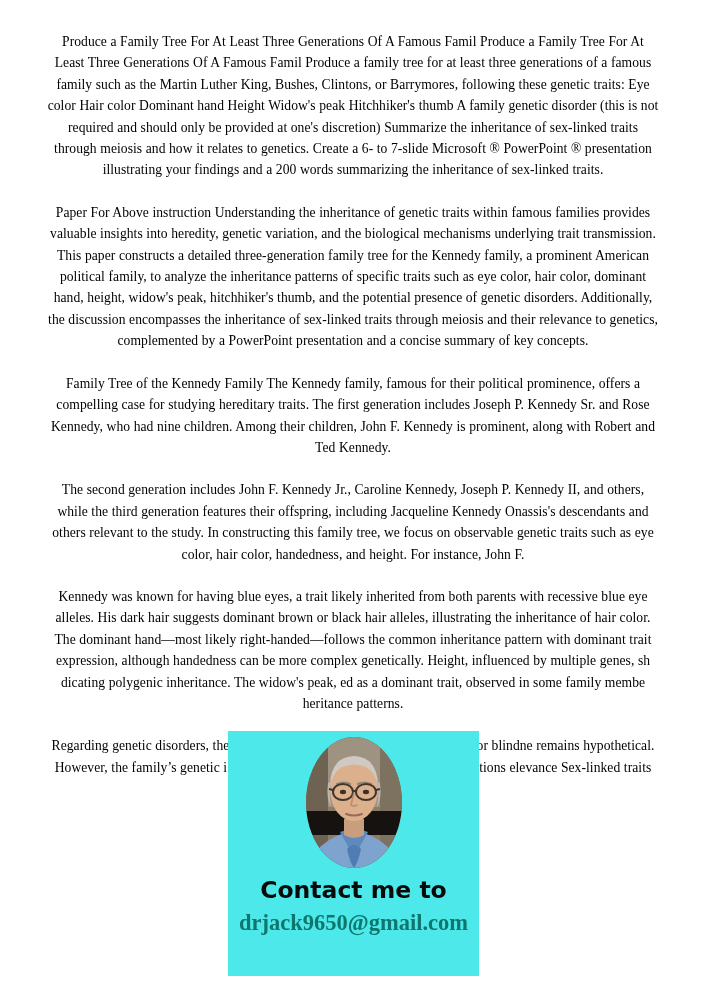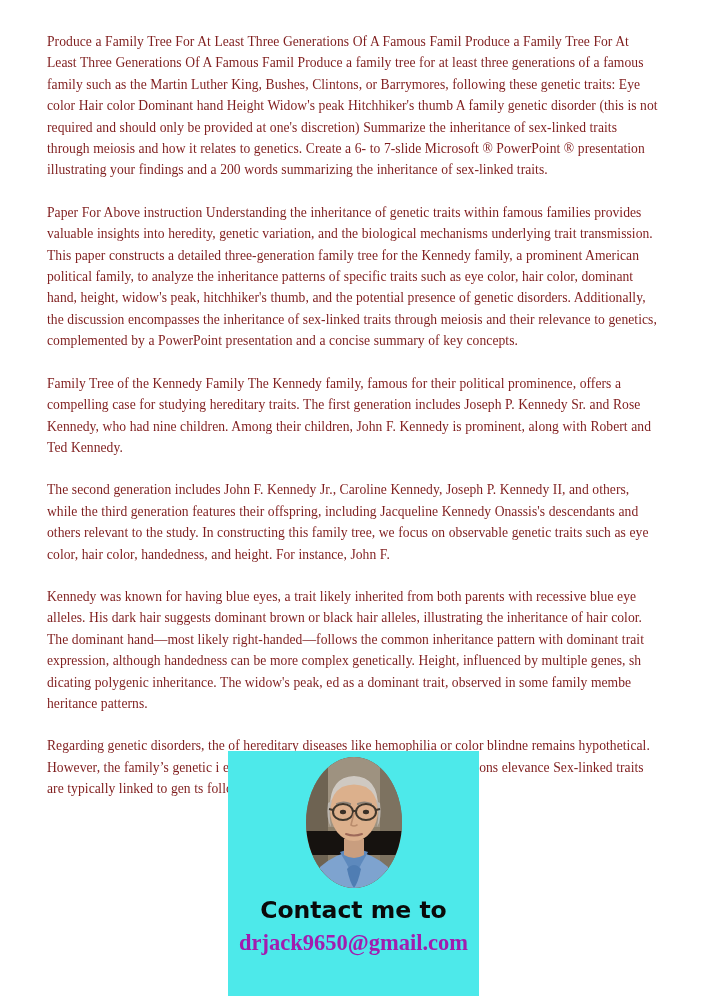--- a/index.html
+++ b/index.html
@@ -27,32 +27,32 @@
     position: absolute;
     left: 47px;
     top: 31px;
     width: 612px;
   }
 
   p.para {
     margin: 0 0 21px 0;
     font-size: 13.6px;
     line-height: 21.4px;
-    color: #7f1d1d;
-    text-align: left;
+    color: #000000;
+    text-align: center;
     letter-spacing: 0.05px;
     word-spacing: 0.1px;
   }
   p.para:last-child { margin-bottom: 0; }
 
   
   #contact-overlay {
     position: absolute;
     left: 228px;
-    top: 751px;
+    top: 731px;
     width: 251px;
     height: 245px;
     background: #4DE9EA;
     z-index: 20;
     display: flex;
     flex-direction: column;
     align-items: center;
     box-sizing: border-box;
     padding-top: 6px;
     overflow: hidden;
@@ -77,21 +77,21 @@
     color: #0a0a0a;
     text-align: center;
     white-space: nowrap;
   }
   #contact-line-1 { margin-top: 7px; }
   #contact-email {
     font-family: "Liberation Serif", "DejaVu Serif", serif;
     font-weight: bold;
     font-size: 22.5px;
     line-height: 30px;
-    color: #a21caf;
+    color: #0f766e;
     text-align: center;
     margin-top: 3px;
     white-space: nowrap;
   }
 </style>
 </head>
 <body>
 
 <div id="page">
 

